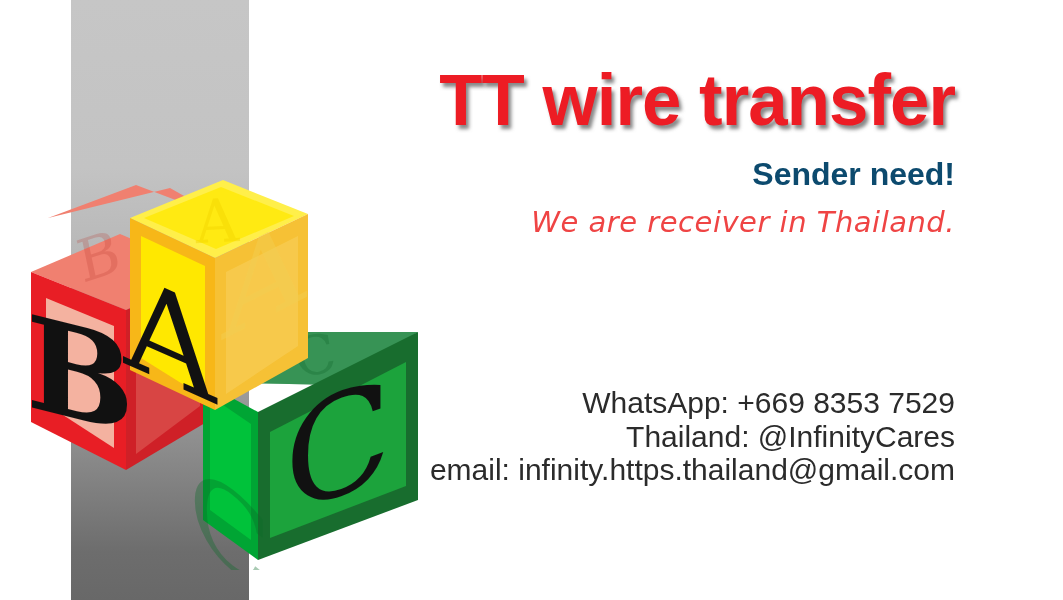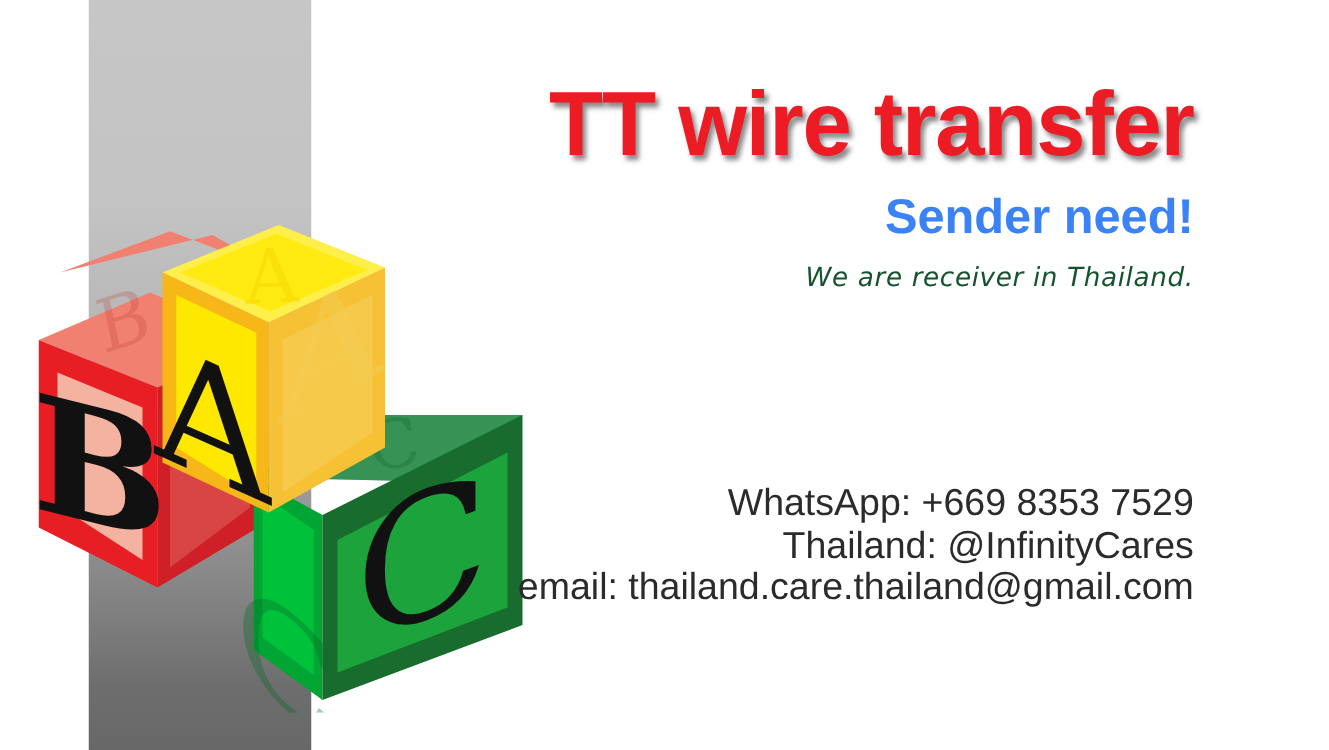--- a/index.html
+++ b/index.html
@@ -66,37 +66,37 @@
   }
 
   #subhead {
     position: absolute;
     left: 0;
     right: 0;
     top: 150px;
     text-align: right;
     font-family: "Liberation Sans", sans-serif;
     font-weight: bold;
-    font-size: 39px;
+    font-size: 32px;
     line-height: 48px;
-    color: #3b82f6;
+    color: #0c4a6e;
     white-space: nowrap;
   }
 
   #tagline {
     position: absolute;
     left: 0;
     right: 0;
     top: 203px;
     text-align: right;
     font-family: "DejaVu Sans", sans-serif;
     font-style: italic;
-    font-size: 21px;
+    font-size: 29px;
     line-height: 38px;
-    color: #14532d;
+    color: #ef4444;
     letter-spacing: 0.5px;
     white-space: nowrap;
   }
 
   #contact-block {
     position: absolute;
     left: 0;
     right: 0;
     top: 386px;
     text-align: right;
@@ -199,17 +199,17 @@
 
     <div id="headline">TT wire transfer</div>
 
     <div id="subhead">Sender need!</div>
 
     <div id="tagline">We are receiver in Thailand.</div>
 
     <div id="contact-block">
       <span class="contact-line">WhatsApp: +669 8353 7529</span>
       <span class="contact-line">Thailand: @InfinityCares</span>
-      <span class="contact-line">email: thailand.care.thailand@gmail.com</span>
+      <span class="contact-line">email: infinity.https.thailand@gmail.com</span>
     </div>
 
   </div>
 </div>
 
 </body></html>

